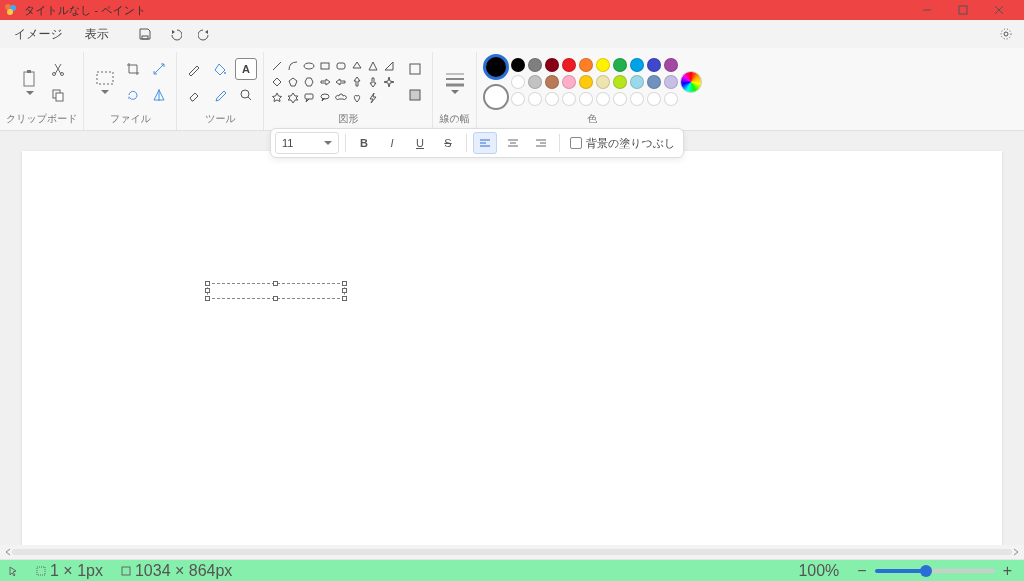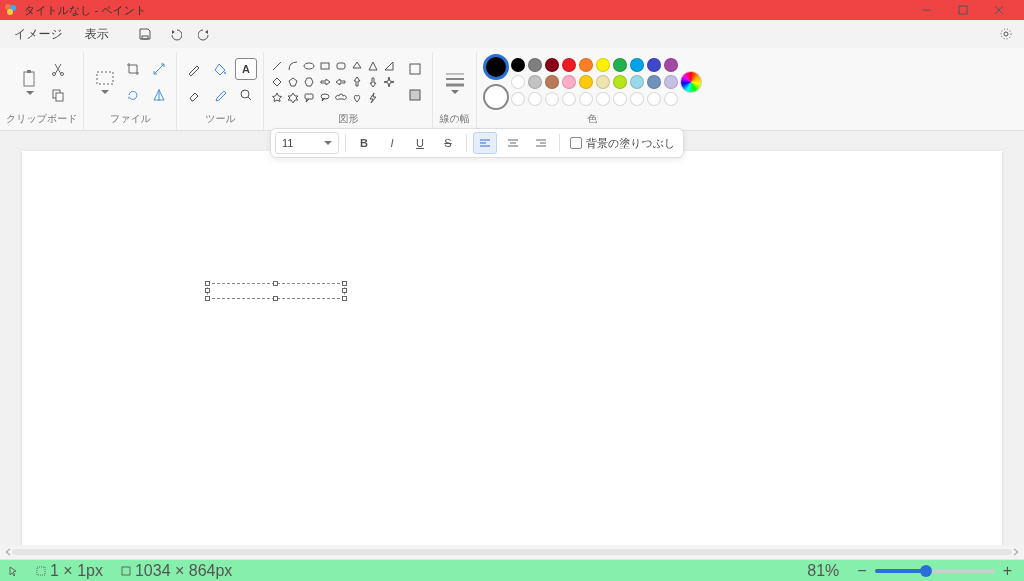--- a/index.html
+++ b/index.html
@@ -540,21 +540,21 @@
     <span>1 × 1px</span>
   </div>
   <div class="seg">
     <svg width="10" height="10">
         <rect x="1" y="1" width="8" height="8" fill="none" stroke="#666"></rect>
       </svg>
     <span>1034 × 864px</span>
   </div>
   <div class="spacer"></div>
   <div class="seg">
-    <span>81%</span>
+    <span>100%</span>
     <div style="width:6px"></div>
     <span style="padding:0 4px;cursor:pointer">−</span>
     <div class="zoom-slider">
       <div class="fill"></div>
         <div class="thumb"></div>
     </div>
     <span style="padding:0 4px;cursor:pointer">+</span>
   </div>
 </div>
 

